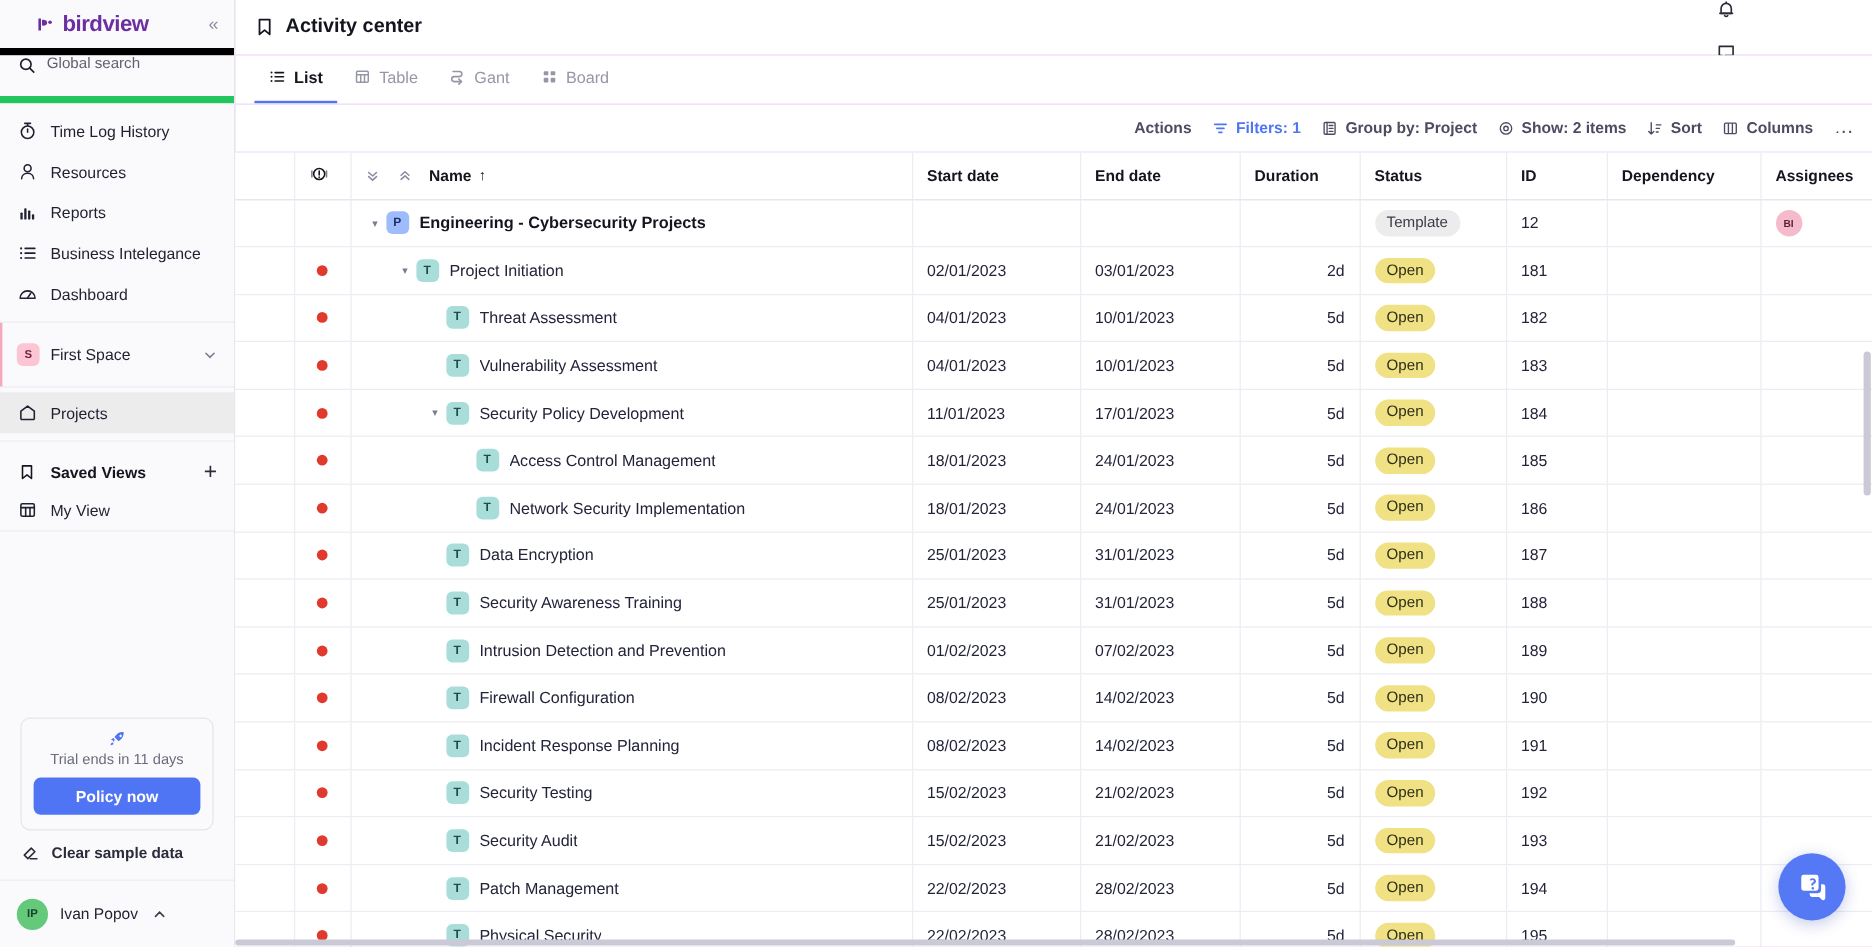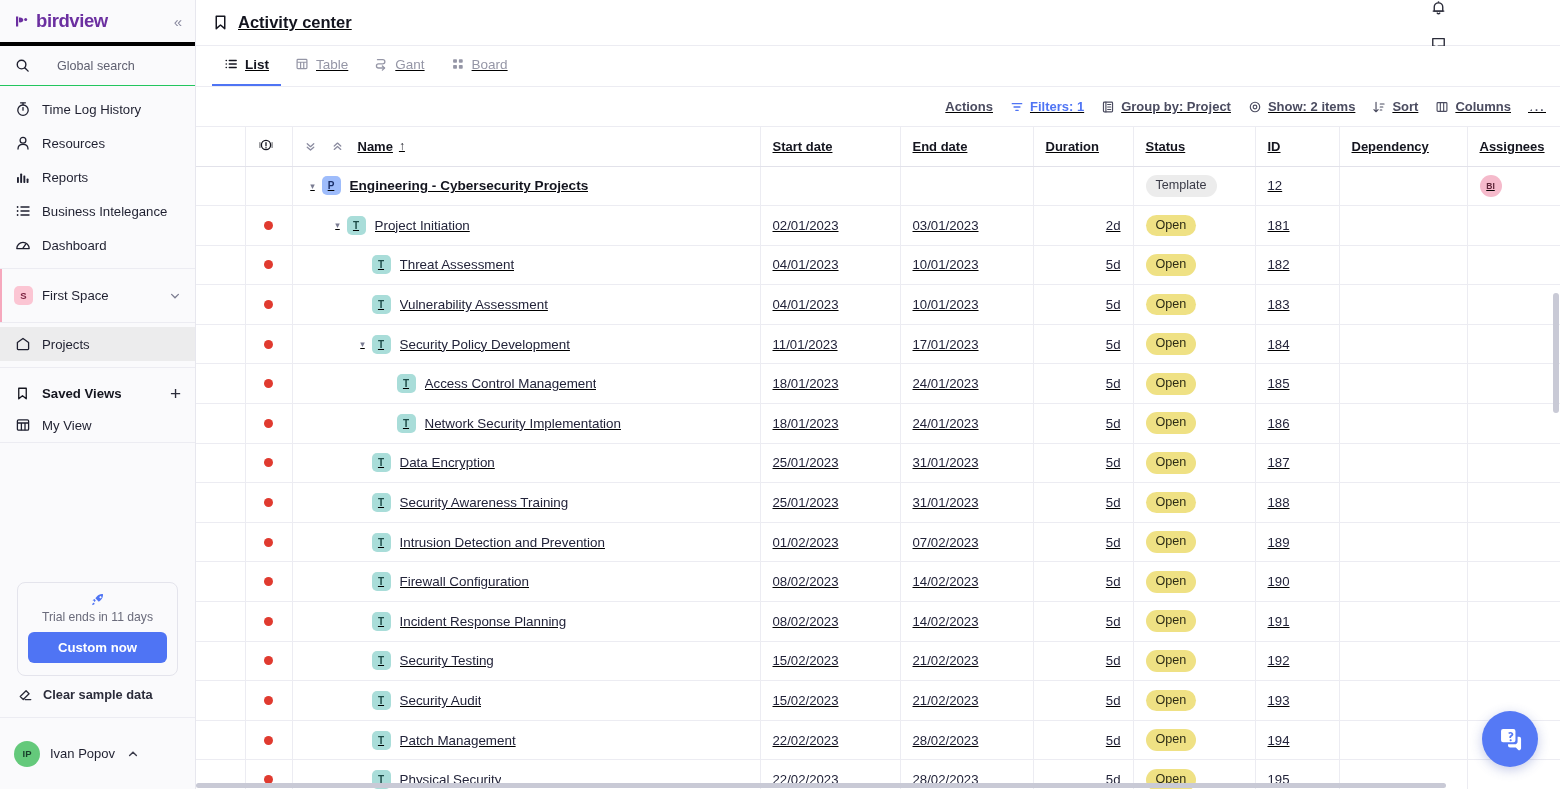--- a/index.html
+++ b/index.html
@@ -20,37 +20,37 @@
   .sidebar {
     width: 196px; height: 789px;
     background: #fafafc;
     border-right: 1px solid #e7e7ee;
     display: flex; flex-direction: column;
     flex: 0 0 196px;
     position: relative;
   }
   .sb-logo-row {
     height: 46px; display: flex; align-items: center;
-    padding: 0 12px 0 14px;
-    border-bottom: 4px solid #000000;
+    padding: 0 12px 0 30px;
+    border-bottom: 6px solid #000000;
   }
   .logo-mark { width: 17px; height: 17px; margin-right: 5px; flex: 0 0 auto;}
   .logo-text {
     font-size: 18.5px; font-weight: 700; color: #6b2fa0;
     letter-spacing: -0.4px; line-height: 1;
   }
   .collapse-btn {
     margin-left: auto; color: #8a8aa0; font-size: 15px;
     line-height: 1; cursor: pointer; padding: 2px 3px;
     letter-spacing: -2px;
   }
   .sb-search {
-    height: 40px; display: flex; align-items: center;
-    padding: 0 14px; gap: 26px;
-    border-bottom: 1px solid #22c55e;
+    height: 40px; display: flex; 
+    padding: 0 14px; gap: 8px;
+    border-bottom: 6px solid #22c55e;
     cursor: pointer;
   }
   .sb-search .lbl { font-size: 12.6px; color: #5f6070; }
   .sb-nav { padding: 6px 0 6px; border-bottom: 1px solid #ececf2; }
   .sb-item {
     height: 34px; display: flex; align-items: center;
     padding: 0 14px; gap: 11px; cursor: pointer;
     font-size: 13.2px; color: #1f2030;
   }
   .sb-icon { width: 17px; height: 17px; display: flex; align-items: center; justify-content: center; flex: 0 0 17px; }
@@ -95,35 +95,35 @@
     font-size: 13.2px; font-weight: 700;
     padding: 8px 0; cursor: pointer;
     font-family: "Liberation Sans", sans-serif;
   }
   .clear-row {
     display: flex; align-items: center; gap: 9px;
     padding: 0 17px 14px; font-size: 12.8px; font-weight: 700; color: #2b2c3a;
     cursor: pointer;
   }
   .sb-user {
-    height: 72px; border-top: 1px solid #ececf2;
+    height: 56px; border-top: 1px solid #ececf2;
     display: flex; align-items: center; gap: 10px; padding: 0 14px;
     cursor: pointer;
   }
   .avatar-green {
     width: 26px; height: 26px; border-radius: 50%;
     background: #64c97b; color: #18402a;
     font-size: 9.5px; font-weight: 700;
     display: flex; align-items: center; justify-content: center;
   }
   .user-name { font-size: 13px; color: #1f2030; }
   .user-caret { font-size: 11px; color: #3b3c4c; margin-left: 2px; }
 
   
-  .main { flex: 1 1 auto; display: flex; flex-direction: column; min-width: 0; background:#d946ef;text-decoration:underline;}
+  .main { flex: 1 1 auto; display: flex; flex-direction: column; min-width: 0; background:#d946ef;}
   .topbar {
     height: 46px; display: flex; align-items: center;
     padding: 0 14px 0 16px; border-bottom: 1px solid #ececf2;
     background: #fff; flex: 0 0 46px;
   }
   .page-title { font-size: 16.5px; font-weight: 700; color: #14151f; margin-left: 9px; }
   .top-actions { margin-left: auto; display: flex; align-items: flex-start; gap: 6px; flex-direction: column; }
   .ticon {
     width: 30px; height: 30px; border-radius: 6px;
     display: flex; align-items: center; justify-content: center;
@@ -379,21 +379,21 @@
 
     <div class="sb-spacer"></div>
 
     <div class="trial-card">
       <div class="rocket">
         <svg width="15" height="15" viewBox="0 0 16 16" fill="#4f74f4" style="margin:0 auto">
             <path d="M13.8 2.2c-2.8-.4-5 .7-6.5 2.5L5.7 6.6l3.7 3.7 1.9-1.6c1.8-1.5 2.9-3.7 2.5-6.5zM10.4 4.8a1.1 1.1 0 1 1 1.6 1.6 1.1 1.1 0 0 1-1.6-1.6zM4.8 7.4 2.6 8.7l1.6.7.6 1.6L6.1 9zM3.2 11.6c-.6.6-.9 2.4-.9 2.4s1.8-.3 2.4-.9a1.1 1.1 0 0 0-1.5-1.5z"></path>
           </svg>
       </div>
       <div class="trial-txt">Trial ends in 11 days</div>
-      <button class="upgrade-btn">Custom now</button>
+      <button class="upgrade-btn">Policy now</button>
     </div>
 
     <div class="clear-row">
       <span class="sb-icon">
         <svg width="15" height="15" viewBox="0 0 16 16" fill="none" stroke="#2b2c3a" stroke-width="1.4" stroke-linejoin="round">
             <path d="M5.6 13.4 2.4 10.2l6.2-6.2 3.2 3.2z"></path>
             <path d="M7.6 13.4h6" stroke-linecap="round"></path>
           </svg>
       </span>
       <span>Clear sample data</span>

